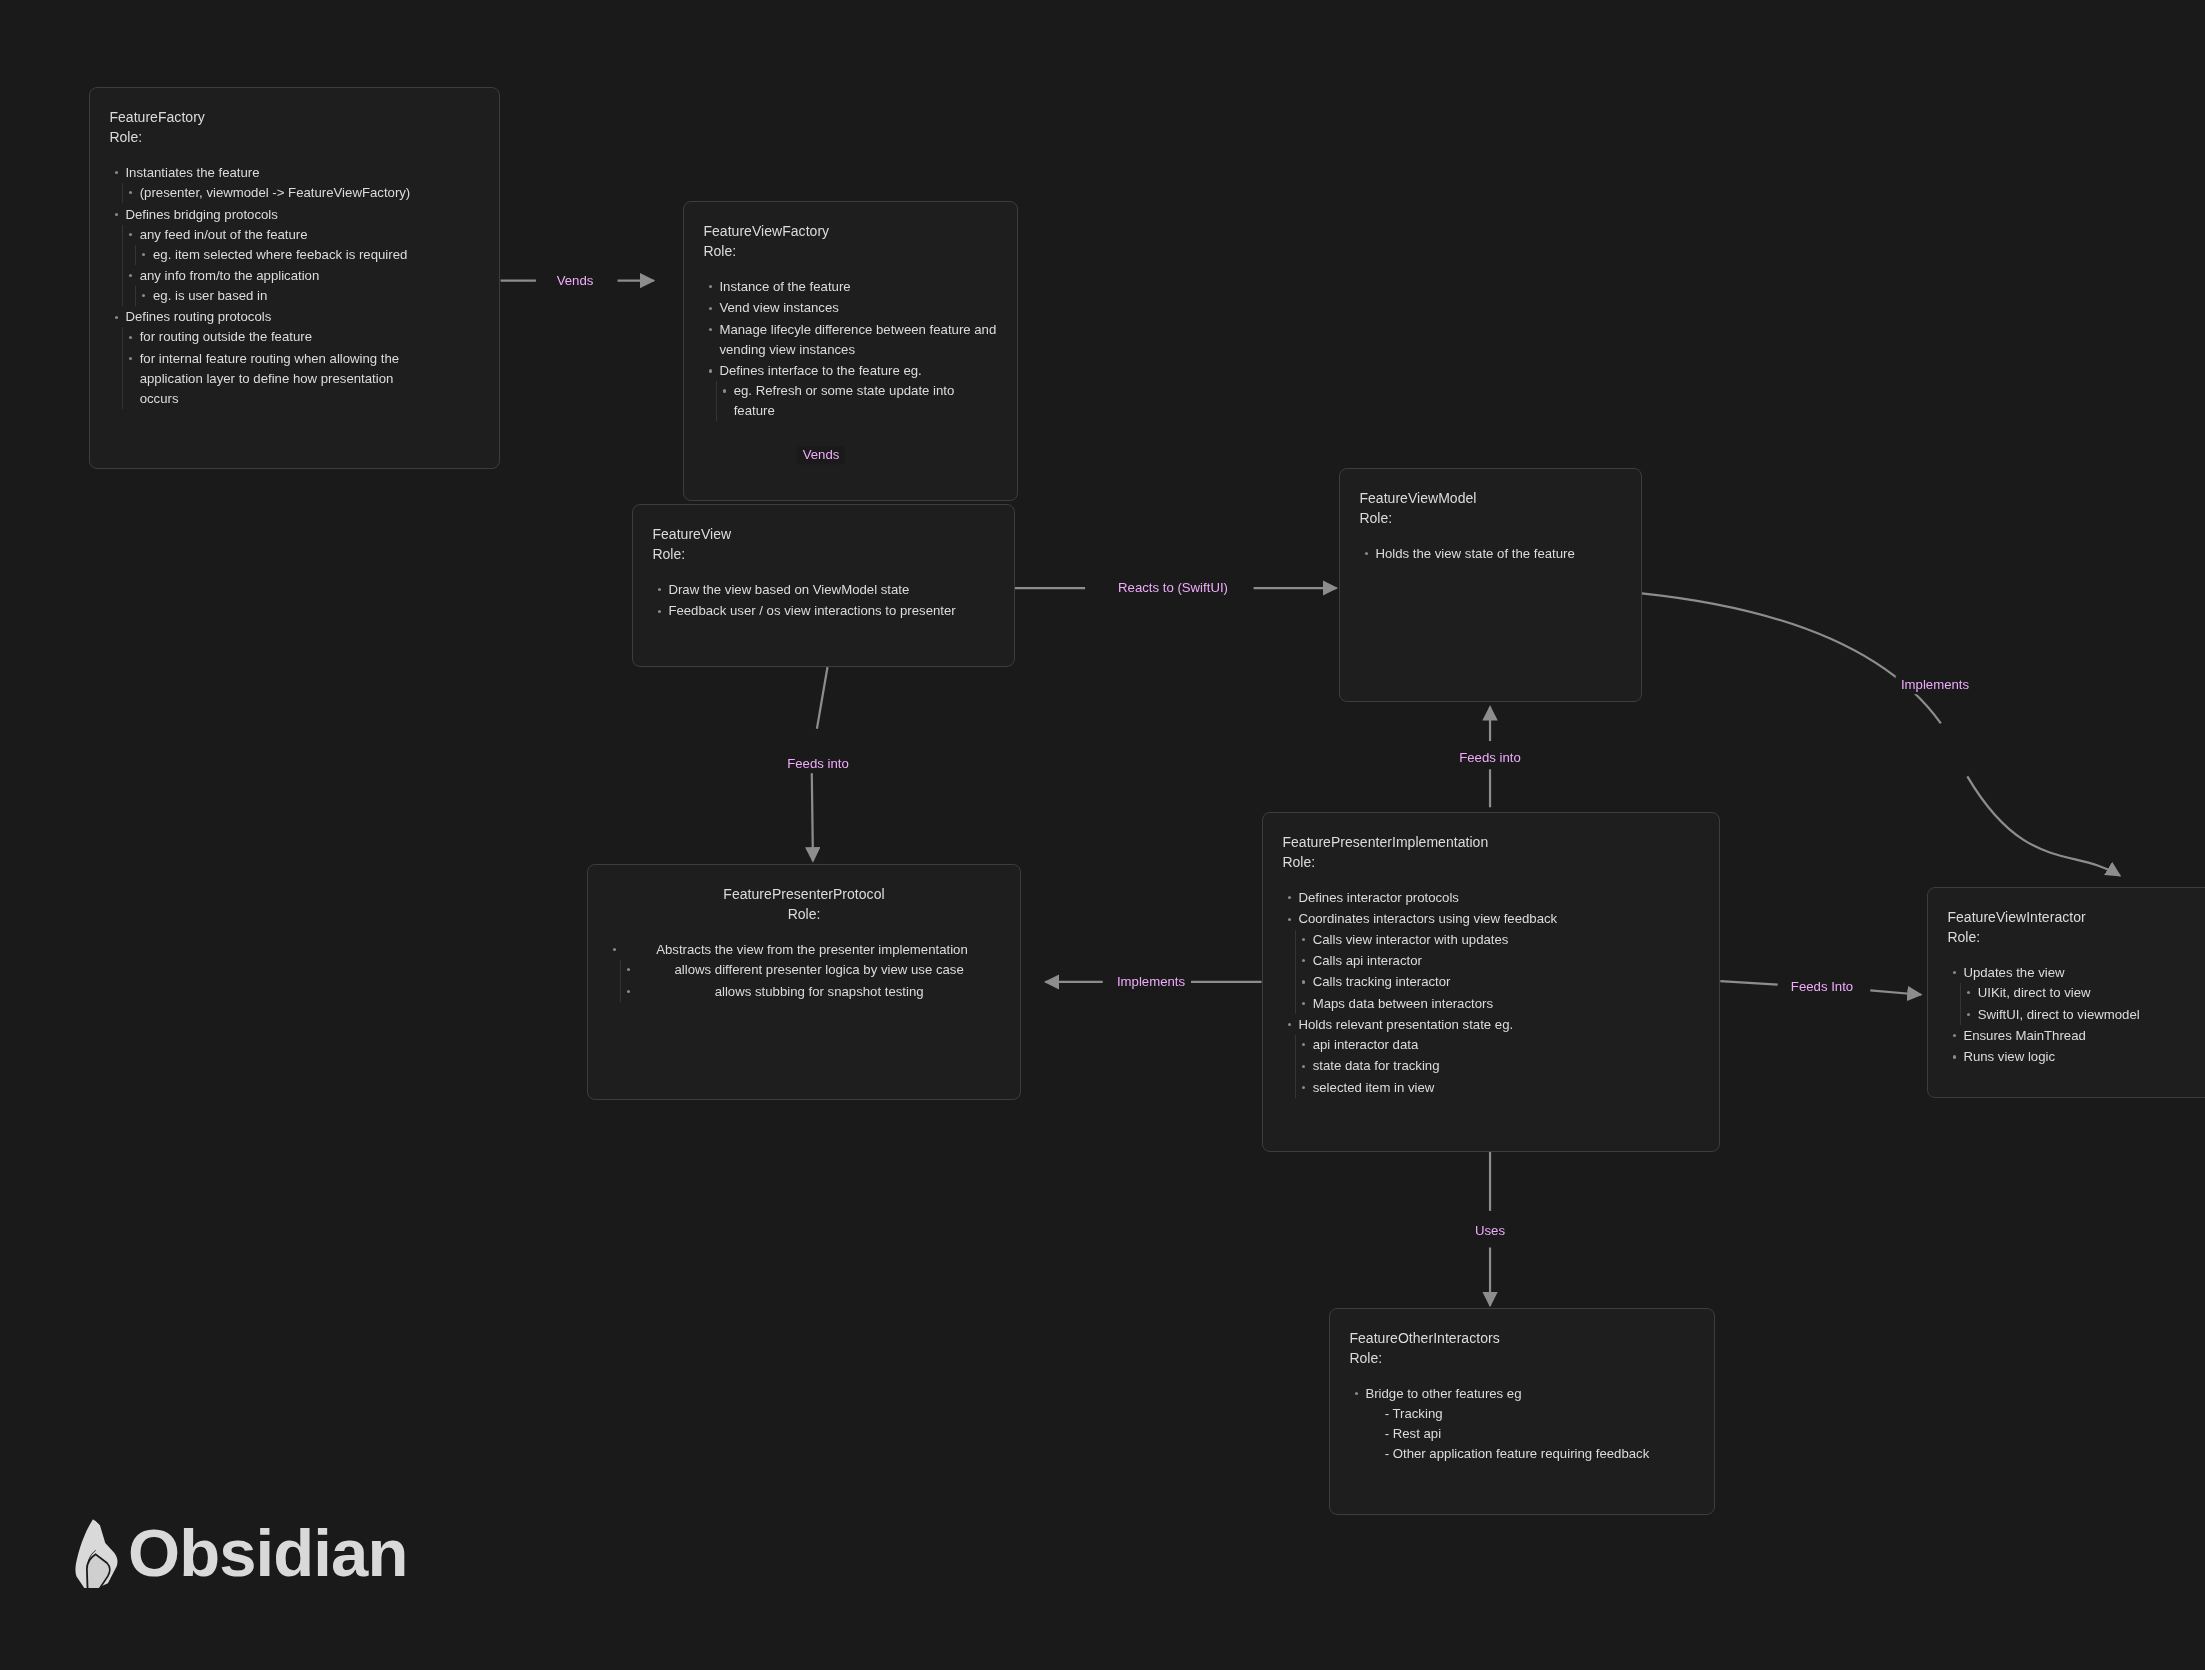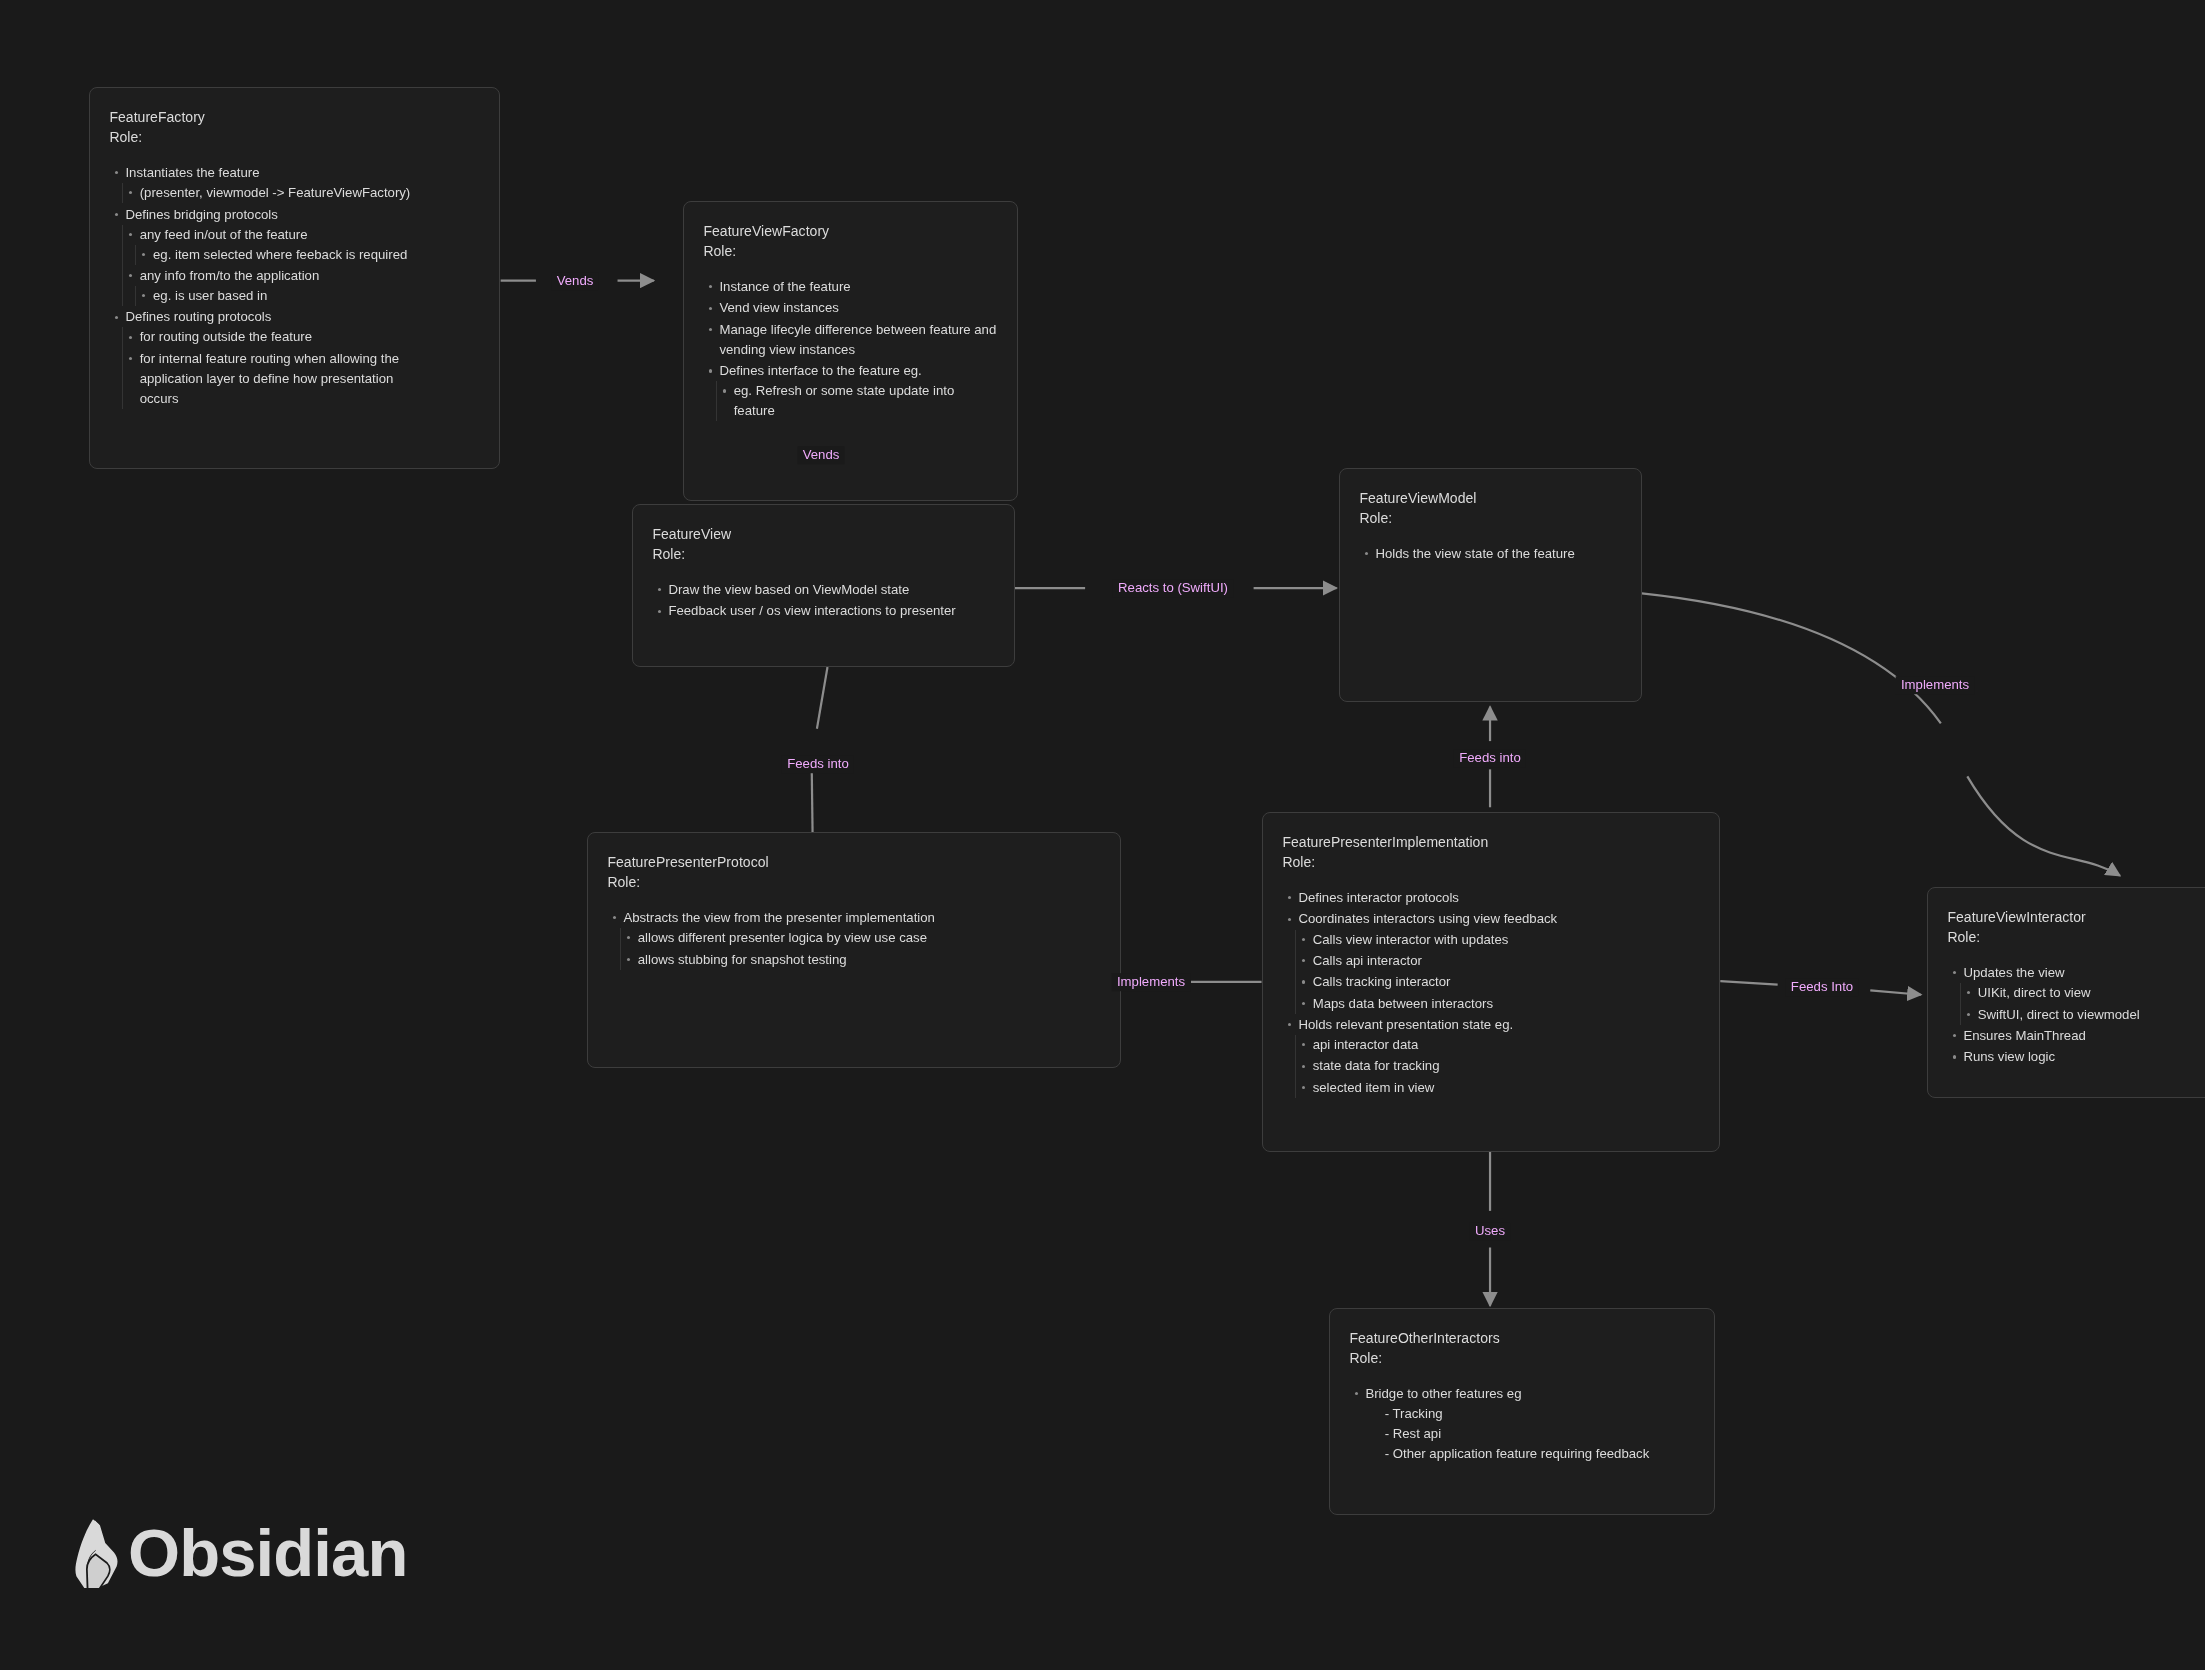--- a/index.html
+++ b/index.html
@@ -196,21 +196,21 @@
 <div class="node" id="n-feature-view-model" style="left:1339px;top:468px;width:303px;height:234px;">
   <div class="node-title">FeatureViewModel</div>
   <div class="node-role">Role:</div>
   <ul class="lvl">
     <li>
         <span class="txt">Holds the view state of the feature</span>
       </li>
   </ul>
 </div>
 
-<div class="node" id="n-feature-presenter-protocol" style="left:587px;top:832px;width:534px;height:236px;">
+<div class="node" id="n-feature-presenter-protocol" style="left:587px;top:864px;width:434px;height:236px;text-align:center;">
   <div class="node-title">FeaturePresenterProtocol</div>
   <div class="node-role">Role:</div>
   <ul class="lvl">
     <li>
         <span class="txt">Abstracts the view from the presenter implementation</span>
       <ul class="sub">
         <li>
             <span class="txt">allows different presenter logica by view use case</span>
           </li>
         <li>

